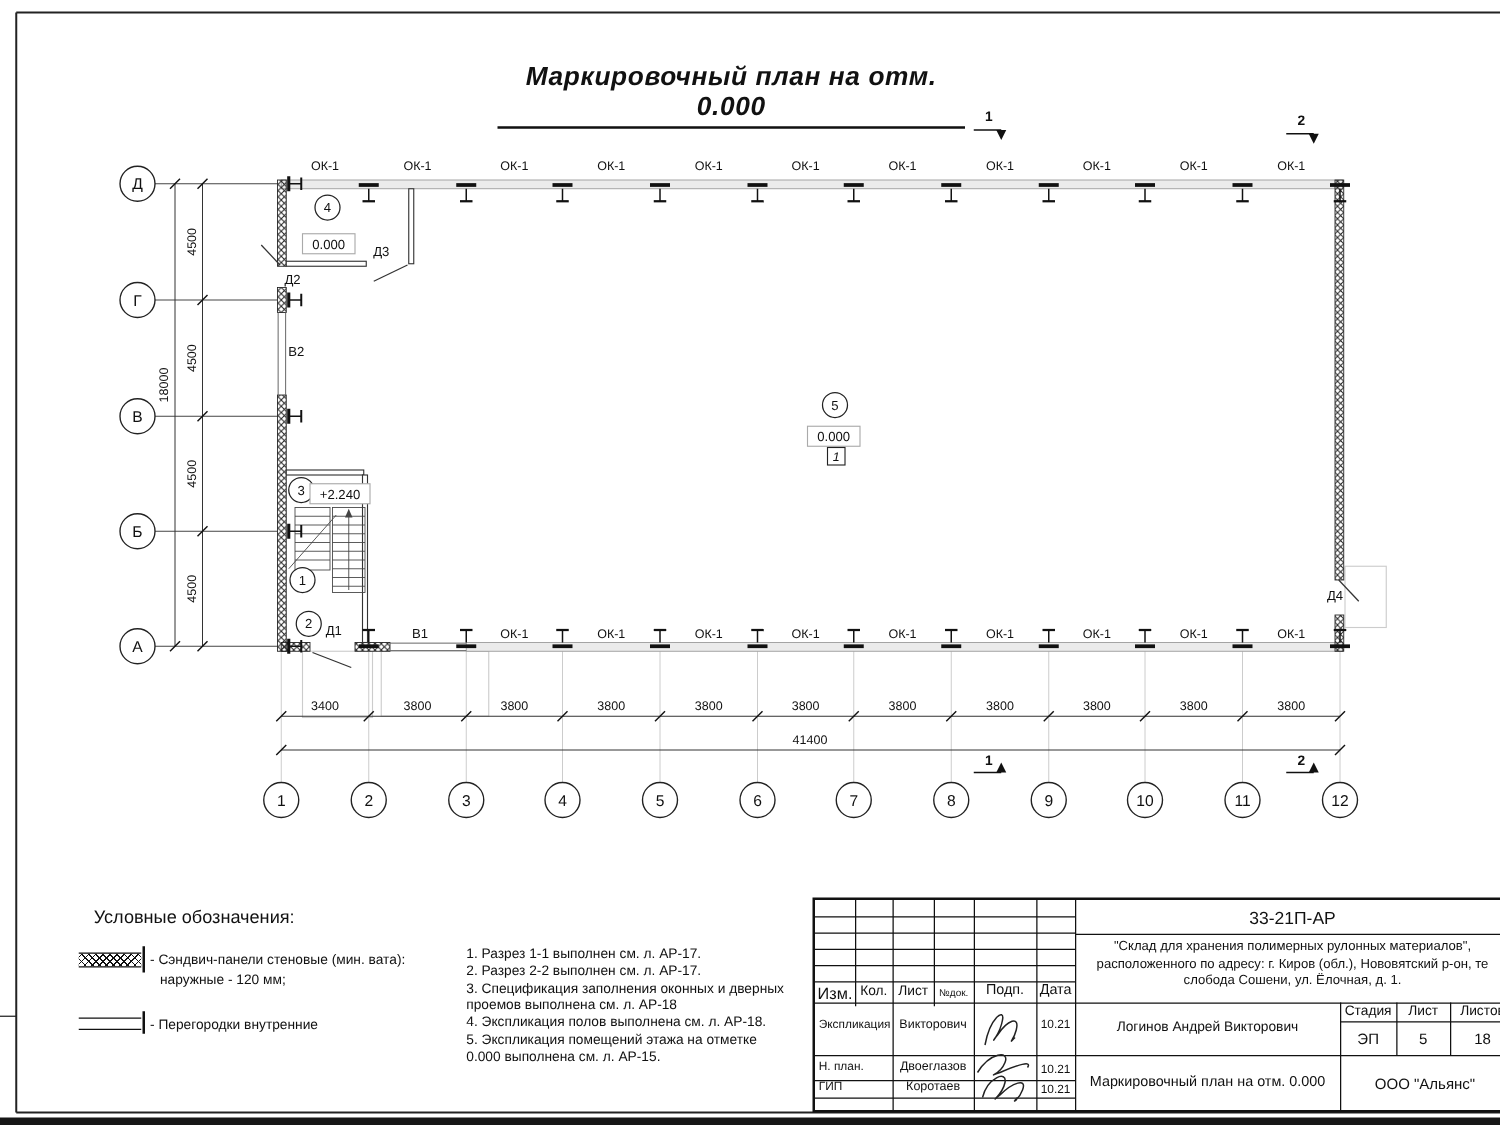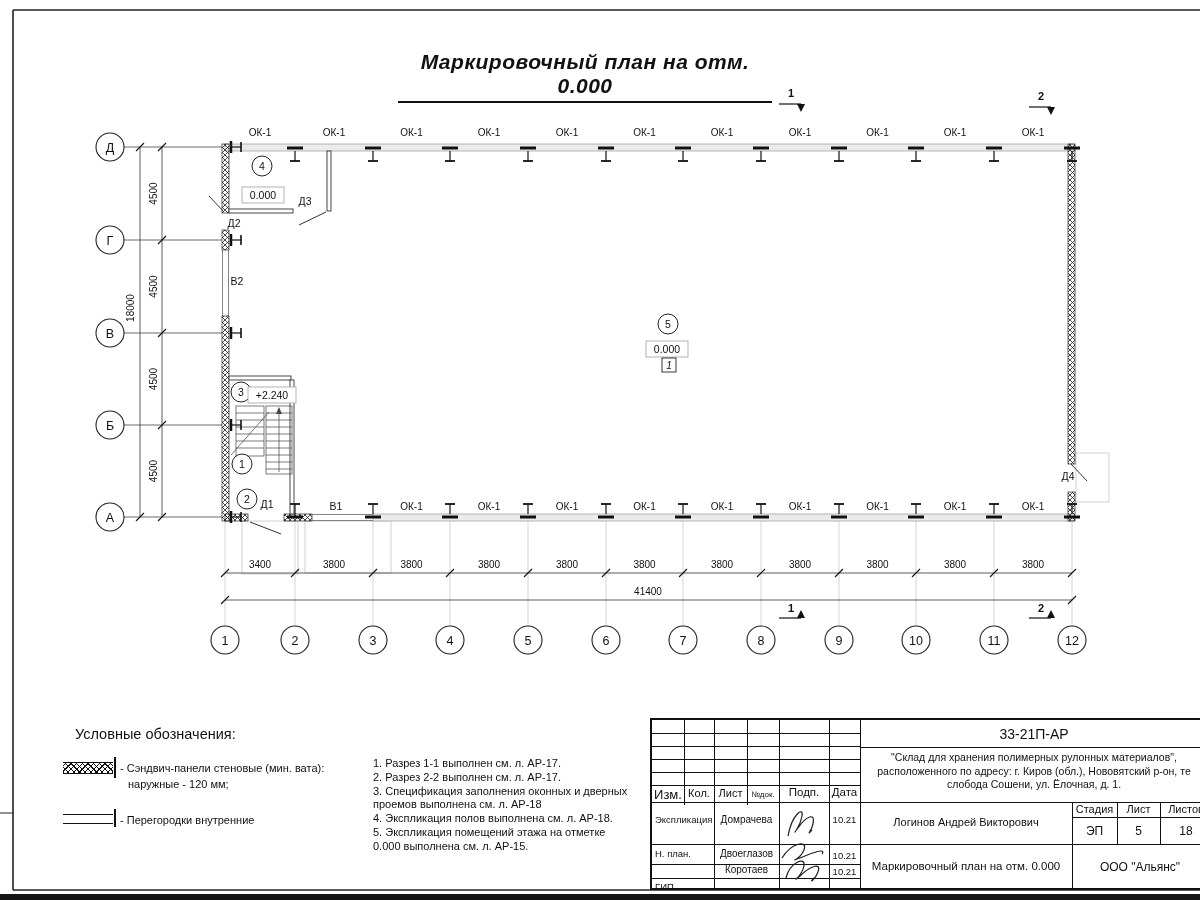--- a/index.html
+++ b/index.html
@@ -409,26 +409,26 @@
   <div class="tb-h" style="left:420px;top:97px;width:136px;"></div>
 
   <div class="tb-t" style="left:0;top:67px;width:32px;font-size:13px;">Изм.</div>
   <div class="tb-t" style="left:32px;top:67px;width:30px;font-size:11px;">Кол.</div>
   <div class="tb-t" style="left:62px;top:67px;width:33px;font-size:11px;">Лист</div>
   <div class="tb-t" style="left:95px;top:70px;width:32px;font-size:8px;">№док.</div>
   <div class="tb-t" style="left:127px;top:66px;width:50px;font-size:11.5px;">Подп.</div>
   <div class="tb-t" style="left:177px;top:66px;width:31px;font-size:11.5px;">Дата</div>
 
   <div class="tb-t" style="left:3px;top:94px;width:60px;font-size:9.5px;text-align:left;">Экспликация</div>
-  <div class="tb-t" style="left:62px;top:94px;width:65px;font-size:10px;">Домрачева</div>
+  <div class="tb-t" style="left:62px;top:94px;width:65px;font-size:10px;">Викторович</div>
   <div class="tb-t" style="left:177px;top:94px;width:31px;font-size:9.5px;">10.21</div>
   <div class="tb-t" style="left:3px;top:128px;width:60px;font-size:9.5px;text-align:left;">Н. план.</div>
   <div class="tb-t" style="left:62px;top:128px;width:65px;font-size:10px;">Двоеглазов</div>
   <div class="tb-t" style="left:177px;top:130px;width:31px;font-size:9.5px;">10.21</div>
-  <div class="tb-t" style="left:3px;top:144px;width:60px;font-size:9.5px;text-align:left;margin-top:17px;">ГИП</div>
+  <div class="tb-t" style="left:3px;top:144px;width:60px;font-size:9.5px;text-align:left;">ГИП</div>
   <div class="tb-t" style="left:62px;top:144px;width:65px;font-size:10px;">Коротаев</div>
   <div class="tb-t" style="left:177px;top:146px;width:31px;font-size:9.5px;">10.21</div>
 
   <svg class="abs" style="left:130px;top:84px;" width="44" height="40">
     <path d="M6,32 C10,10 22,2 20,12 C18,24 8,34 16,24 C24,12 34,8 31,20 C29,28 24,32 30,26" fill="none" stroke="#222" stroke-width="1.2"></path>
   </svg>
   <svg class="abs" style="left:126px;top:118px;" width="52" height="50">
     <path d="M4,20 C14,4 30,2 26,12 C22,22 10,24 22,20 C36,14 48,10 44,16" fill="none" stroke="#222" stroke-width="1.2"></path>
     <path d="M8,40 C12,24 28,18 26,28 C24,38 12,46 22,38 C32,28 44,24 40,34 C37,42 30,46 36,40" fill="none" stroke="#222" stroke-width="1.2"></path>
   </svg>

